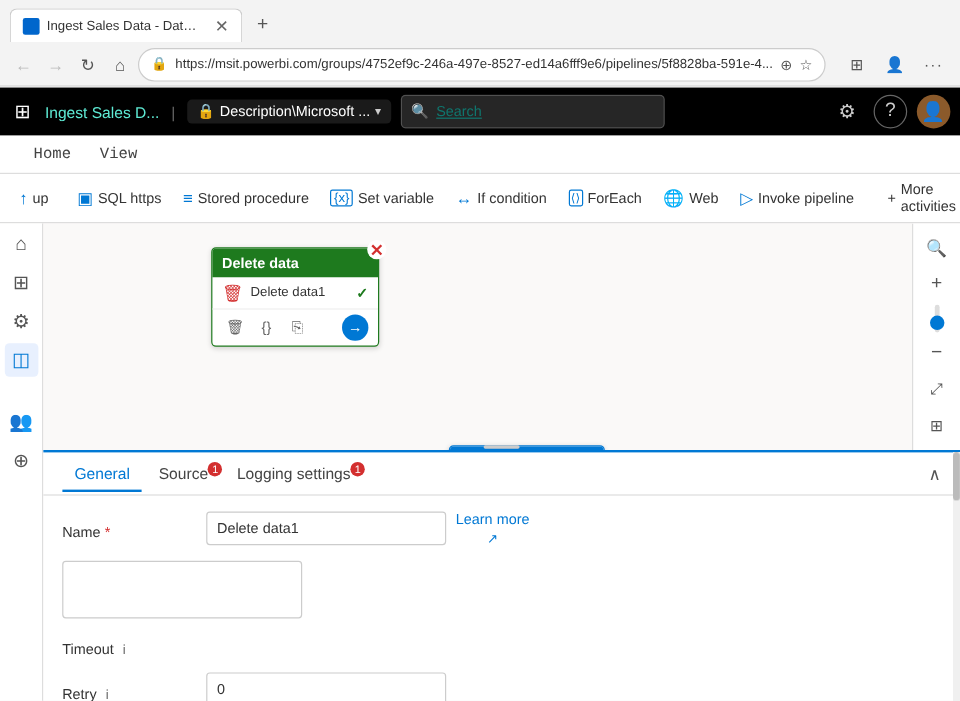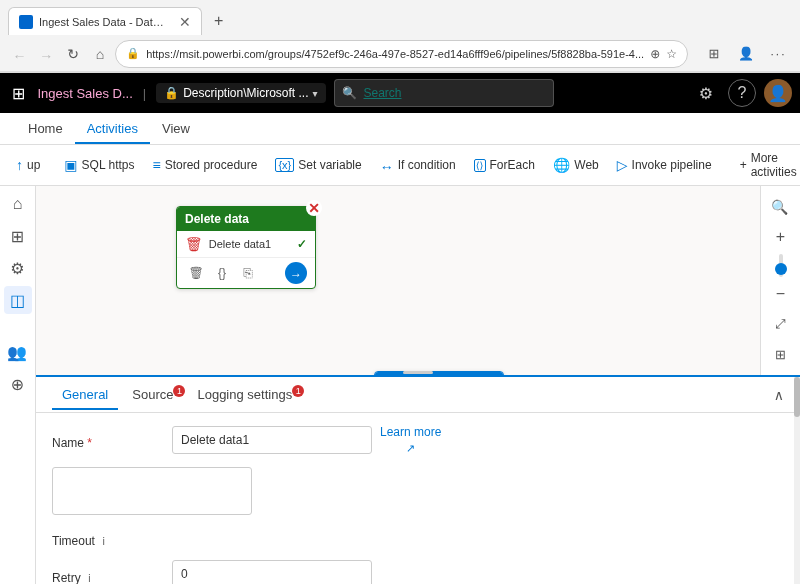--- a/index.html
+++ b/index.html
@@ -27,21 +27,21 @@
     .app-bar { display: flex; align-items: center; background: #000; height: 40px; padding: 0 8px; gap: 8px; flex-shrink: 0; }
     .waffle-icon { color: #fff; font-size: 18px; cursor: pointer; padding: 4px; }
     .app-org { display: flex; align-items: center; gap: 4px; color: #fff; font-size: 12px; background: rgba(255,255,255,0.1); padding: 3px 8px; border-radius: 4px; cursor: pointer; }
     .search-bar { flex: 1; max-width: 220px; height: 28px; background: rgba(255,255,255,0.15); border: 1px solid rgba(255,255,255,0.2); border-radius: 4px; display: flex; align-items: center; padding: 0 8px; gap: 6px; color: #ccc; font-size: 12px; }
     .app-bar-actions { display: flex; align-items: center; gap: 8px; margin-left: auto; color: #fff; font-size: 16px; }
     .avatar { width: 28px; height: 28px; border-radius: 50%; background: #8b5a2b; display: flex; align-items: center; justify-content: center; font-size: 11px; color: #fff; overflow: hidden; }
 
     
     .ribbon-area { background: #fff; border-bottom: 1px solid #ddd; flex-shrink: 0; }
     .ribbon-tabs { display: flex; align-items: center; padding: 0 16px; border-bottom: 1px solid #ddd; height: 32px; }
-    .ribbon-tab { padding: 6px 12px; font-size: 13px; color: #444; cursor: pointer; border-bottom: 2px solid transparent; margin-bottom: -1px; }
+    .ribbon-tab { padding: 6px 12px; font-size: 13px; color: #444; cursor: pointer; border-bottom: 2px solid transparent; margin-bottom: -1px; font-family: Liberation Mono, monospace; }
     .ribbon-tab.active { color: #0078d4; border-bottom: 2px solid #0078d4; font-weight: 500; }
     .ribbon-toolbar { display: flex; align-items: center; padding: 4px 8px; gap: 2px; height: 40px; }
     .toolbar-btn { display: flex; align-items: center; gap: 4px; padding: 4px 8px; border-radius: 4px; cursor: pointer; font-size: 12px; color: #333; white-space: nowrap; }
     .toolbar-btn .tb-icon { font-size: 14px; color: #0078d4; }
     .toolbar-separator { width: 1px; height: 24px; background: #ddd; margin: 0 2px; }
     .more-btn { display: flex; align-items: center; gap: 4px; padding: 4px 8px; border-radius: 4px; cursor: pointer; font-size: 12px; color: #333; margin-left: 4px; }
     
     
     .icon-sidebar { width: 36px; background: #fff; border-right: 1px solid #ddd; display: flex; flex-direction: column; align-items: center; padding-top: 4px; gap: 4px; flex-shrink: 0; }
     .side-icon { width: 28px; height: 28px; display: flex; align-items: center; justify-content: center; border-radius: 4px; color: #555; font-size: 16px; cursor: pointer; }
@@ -107,21 +107,21 @@
       <div class="ctrl-btn" style="font-size:13px;">👤</div>
       <div class="ctrl-btn" style="font-size:13px; letter-spacing:1px;">···</div>
     </div>
   </div>
 </div>
 
 <div class="app-shell">
 
   <div class="app-bar">
     <div class="waffle-icon" style="font-size:16px;">⊞</div>
-    <span style="color:#f9a8d4; font-size:13px; font-weight:500; max-width:100px; overflow:hidden; text-overflow:ellipsis; white-space:nowrap;">Ingest Sales D...</span>
+    <span style="color:#5eead4; font-size:13px; font-weight:500; max-width:100px; overflow:hidden; text-overflow:ellipsis; white-space:nowrap;">Ingest Sales D...</span>
     <span style="color:#666; margin:0 2px;">|</span>
     <div class="app-org">
       <span style="font-size:12px; color:#fff;">🔒</span>
       <span style="font-size:12px; color:#fff;">Description\Microsoft ...</span>
       <span style="font-size:10px; color:#ccc;">▾</span>
     </div>
     <div class="search-bar">
       <span style="font-size:12px;">🔍</span>
       <span style="color:#0f766e; font-size:12px;text-decoration:underline;">Search</span>
     </div>
@@ -130,21 +130,20 @@
       <div style="width:28px; height:28px; display:flex; align-items:center; justify-content:center; color:#ccc; font-size:16px; cursor:pointer; border:1px solid #666; border-radius:50%;">?</div>
       <div class="avatar">
         <span style="font-size:16px;">👤</span>
       </div>
     </div>
   </div>
 
   <div class="ribbon-area">
     <div class="ribbon-tabs">
       <div class="ribbon-tab">Home</div>
-      <div class="ribbon-tab active">Activities</div>
       <div class="ribbon-tab">View</div>
     </div>
     <div class="ribbon-toolbar">
 
       <div class="toolbar-btn">
         <span class="tb-icon sql">↑</span>
         <span>up</span>
       </div>
       <div class="toolbar-separator"></div>
 

